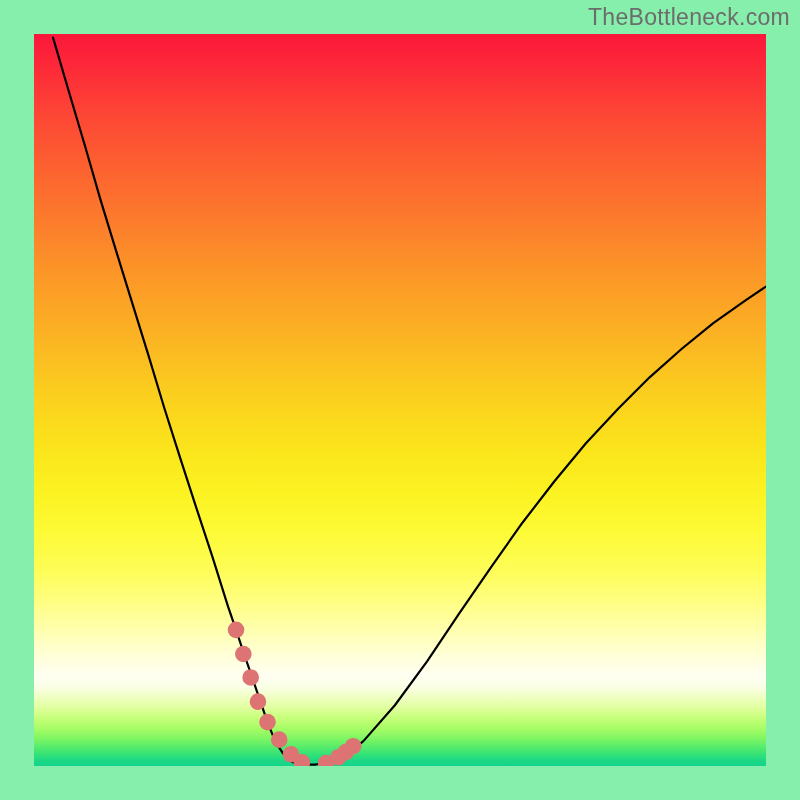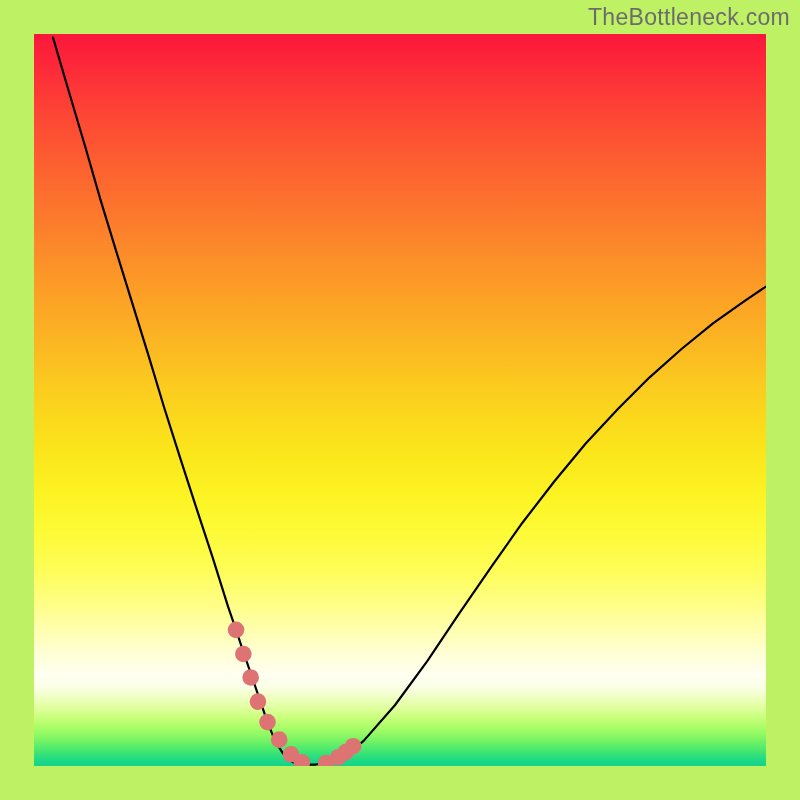--- a/index.html
+++ b/index.html
@@ -8,21 +8,21 @@
     width: 800px;
     height: 800px;
     background: #000;
     overflow: hidden;
     font-family: Arial, Helvetica, sans-serif;
   }
   .stage {
     position: relative;
     width: 800px;
     height: 800px;
-    background: #bef264;
+    background: #86efac;
     text-align: center;
   }
   .plot-area {
     position: absolute;
     left: 34px;
     top: 34px;
     width: 732px;
     height: 732px;
     overflow: hidden;
   }

